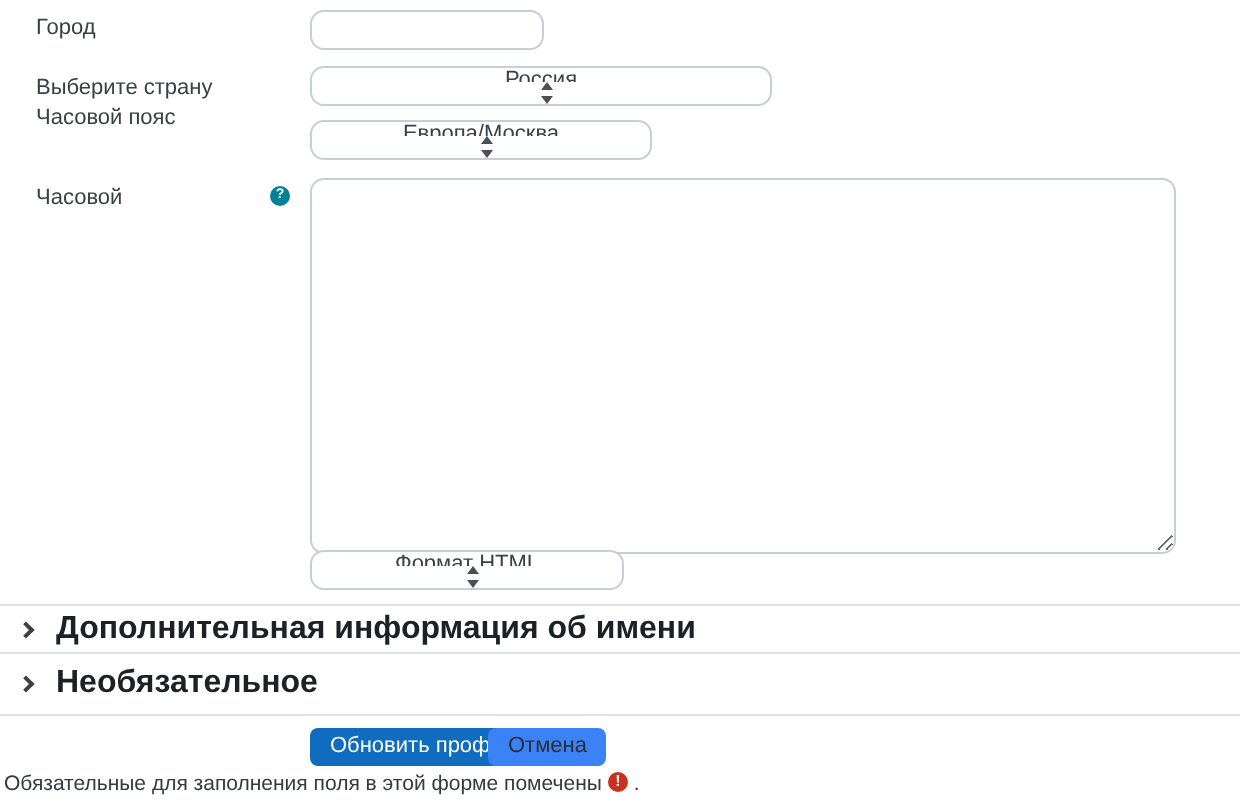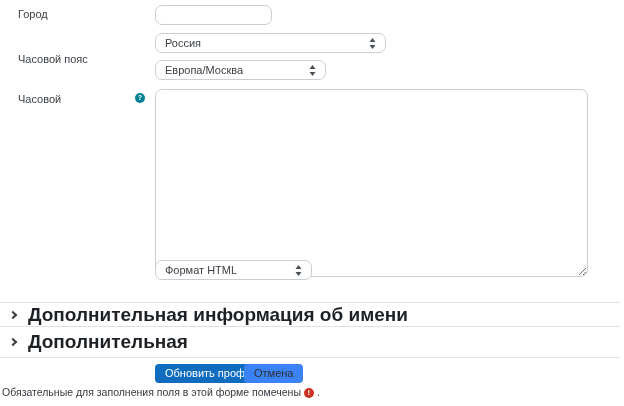--- a/index.html
+++ b/index.html
@@ -19,41 +19,42 @@
     color: #3b4045;
     line-height: 14px;
   }
   .ctrl {
     position: absolute;
     border: 1px solid #c9ced6;
     border-radius: 7px;
     background: #fff;
     font-size: 11px;
     color: #3b4045;
+    flex-direction: column;
   }
   .text-input {
     left: 155px; top: 5px;
     width: 117px; height: 20px;
     padding: 0 8px;
     outline: none;
     font-family: "Liberation Sans", "DejaVu Sans", sans-serif;
   }
   .select {
     display: flex;
     align-items: center;
     justify-content: space-between;
     height: 20px;
     padding: 0 9px;
     cursor: pointer;
   }
   .select .val { white-space: nowrap; overflow: hidden; }
   .select .arrow { flex: 0 0 auto; margin-left: 6px; display: flex; }
   .sel-country { left: 155px; top: 33px; width: 231px; }
   .sel-tz      { left: 155px; top: 60px; width: 171px; text-align: center; }
-  .sel-format  { left: 155px; top: 260px; width: 157px; }
+  .sel-format  { left: 155px; top: 275px; width: 157px; }
   .help-badge {
     position: absolute;
     left: 135px; top: 93px;
     width: 10px; height: 10px;
     border-radius: 50%;
     background: #008196;
     color: #fff;
     font-size: 7px;
     font-weight: bold;
     line-height: 10px;
@@ -89,21 +90,21 @@
   }
   .section-header .chev {
     width: 6px; height: 6px;
     border-top: 2px solid #3b4045;
     border-right: 2px solid #3b4045;
     transform: rotate(45deg);
     margin: 0 12px 0 10px;
     flex: 0 0 auto;
   }
   .section-header .stitle {
-    font-size: 19px;
+    font-size: 16px;
     font-weight: bold;
   }
   .btn {
     position: absolute;
     top: 364px;
     height: 19px;
     border: none;
     border-radius: 4px;
     font-size: 11px;
     line-height: 19px;
@@ -120,21 +121,21 @@
     left: 244px;
     background: #3b82f6;
     color: #2b2f33;
   }
   .footer-note {
     position: absolute;
     left: 2px; top: 386px;
     font-size: 10.5px;
     color: #343a40;
     display: flex;
-    align-items: flex-end;
+    align-items: flex-start;
     gap: 3px;
   }
   .req-badge {
     display: inline-block;
     width: 10px; height: 10px;
     border-radius: 50%;
     background: #ca3120;
     color: #fff;
     font-size: 8px;
     font-weight: bold;
@@ -143,20 +144,21 @@
   }
 </style>
 </head>
 <body>
 
 <div class="page">
 
   <label class="flabel" style="top:7px">Город</label>
   <input class="ctrl text-input" type="text" value="" style="">
 
+  <label class="flabel" style="top:37px">Выберите страну</label>
   <div class="ctrl select sel-country">
     <span class="val">Россия</span>
     <span class="arrow">
       <svg width="7" height="11" viewBox="0 0 7 11">
           <path d="M3.5 0 L6.5 4 H0.5 Z" fill="#4a5056"></path>
           <path d="M3.5 11 L0.5 7 H6.5 Z" fill="#4a5056"></path>
         </svg>
     </span>
   </div>
 
@@ -189,21 +191,21 @@
 
   <div class="section-header" style="top:303px;height:23px">
     <span class="chev"></span>
     <span class="stitle">Дополнительная информация об имени</span>
   </div>
 
   <div class="divider" style="top:326px"></div>
 
   <div class="section-header" style="top:328px;height:28px">
     <span class="chev"></span>
-    <span class="stitle">Дополнительная</span>
+    <span class="stitle">Необязательное</span>
   </div>
 
   <div class="divider" style="top:357px"></div>
 
   <button class="btn btn-primary">Обновить профиль</button>
   <button class="btn btn-secondary">Отмена</button>
 
   <div class="footer-note">
     <span>Обязательные для заполнения поля в этой форме помечены</span>
     <span class="req-badge">!</span>

